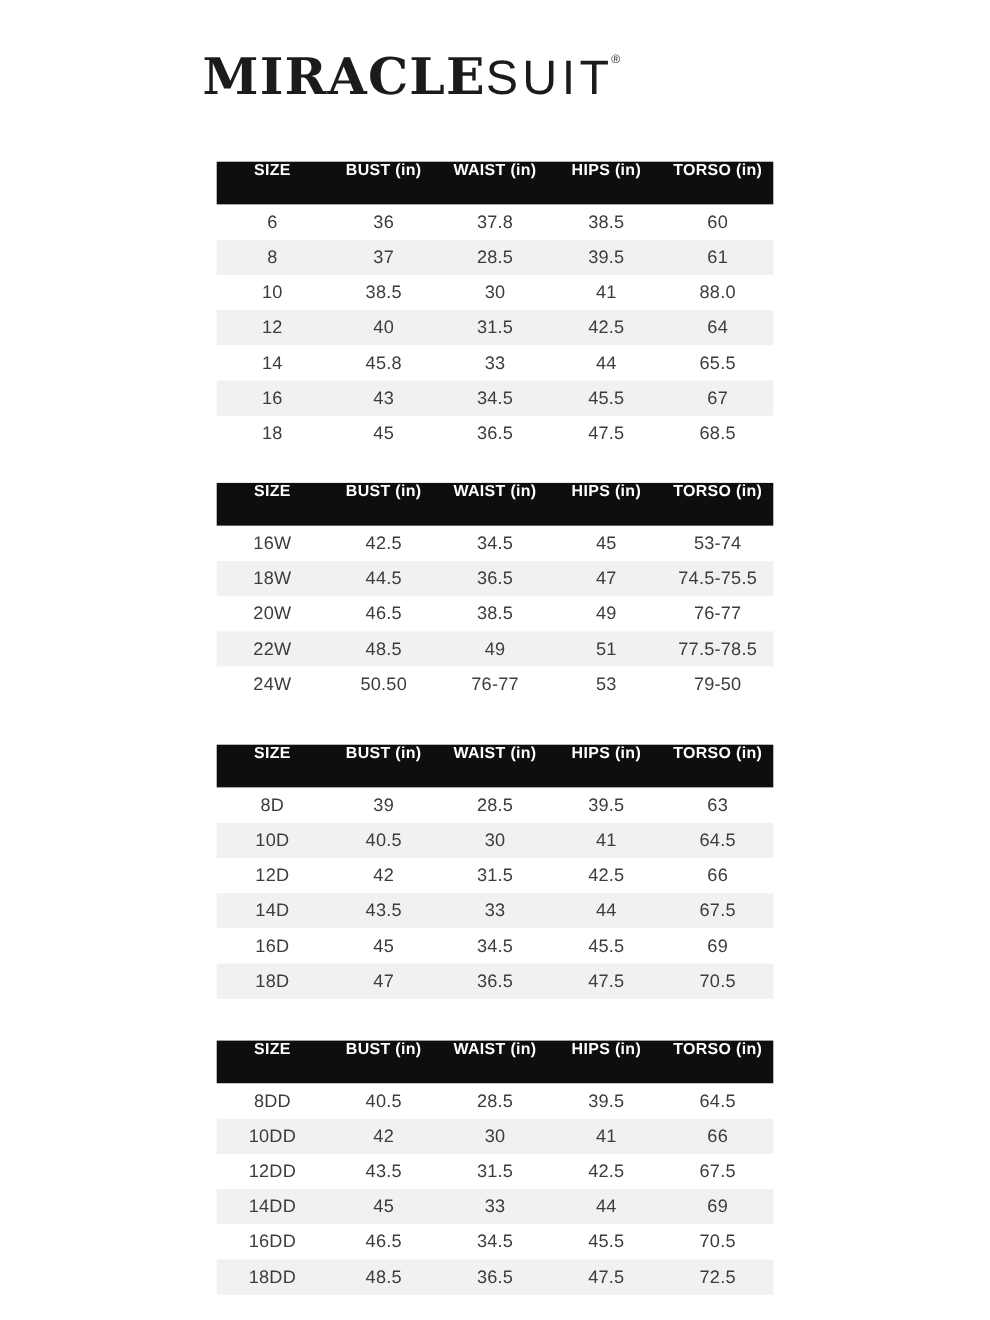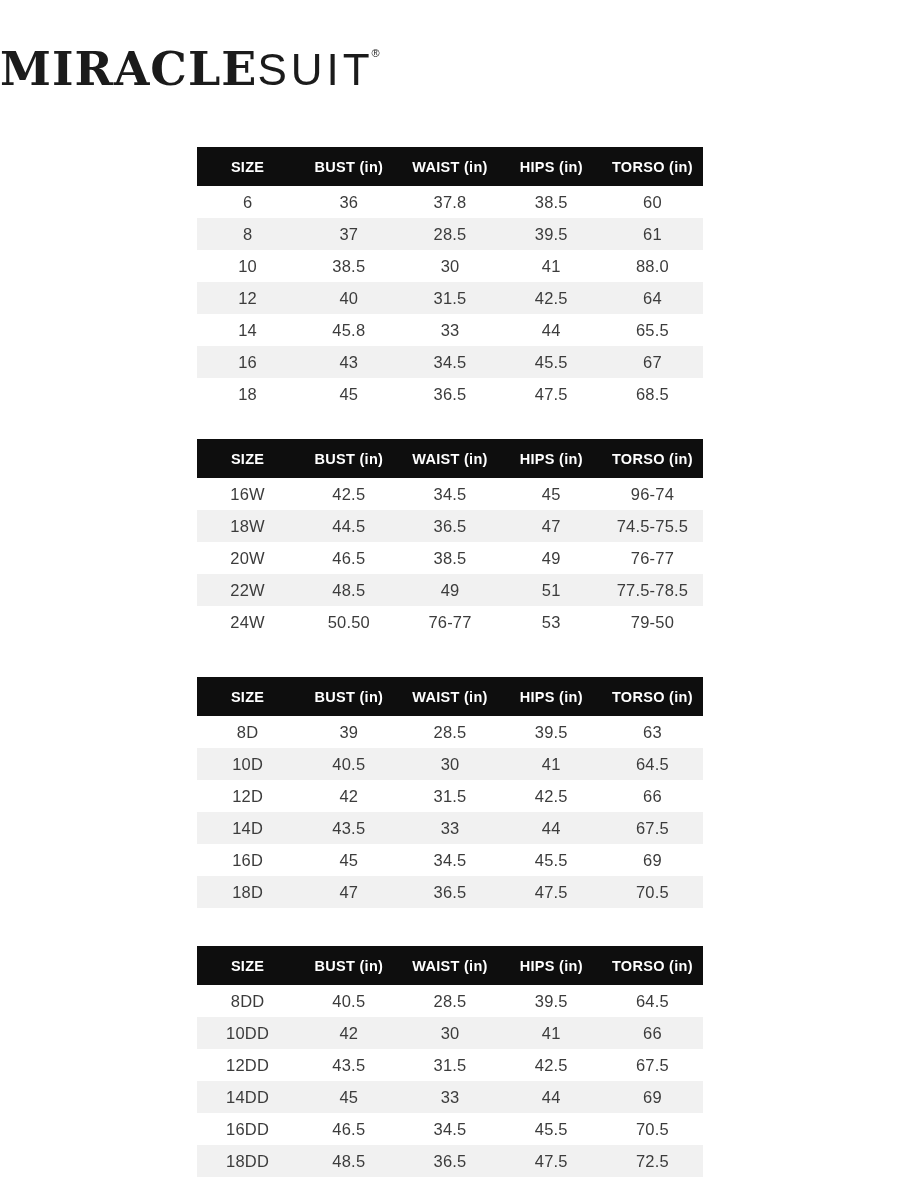--- a/index.html
+++ b/index.html
@@ -15,20 +15,21 @@
     font-family: "Liberation Sans", sans-serif;
     overflow: hidden;
   }
 
   
   .logo-wrap {
     position: absolute;
     top: 42px;
     left: 0;
     width: 748px;
+    text-align: center;
     white-space: nowrap;
     color: #1b1b1b;
   }
   .logo-main {
     font-family: "DejaVu Serif", "Liberation Serif", serif;
     font-weight: 700;
     font-size: 46px;
     letter-spacing: 1px;
     vertical-align: baseline;
   }
@@ -52,21 +53,21 @@
     left: 197px;
     width: 506px;
   }
   .size-table[data-table="0"] { top: 147px; }
   .size-table[data-table="1"] { top: 439px; }
   .size-table[data-table="2"] { top: 677px; }
   .size-table[data-table="3"] { top: 946px; }
 
   .t-head {
     display: flex;
-    align-items: center;
+    align-items: flex-start;
     height: 39px;
     background: #0e0e0e;
     color: #ffffff;
   }
   .t-hcell {
     flex: 1 1 20%;
     text-align: center;
     font-size: 14.5px;
     font-weight: 700;
     letter-spacing: 0.3px;
@@ -161,21 +162,21 @@
         <span class="t-hcell">BUST (in)</span>
         <span class="t-hcell">WAIST (in)</span>
         <span class="t-hcell">HIPS (in)</span>
         <span class="t-hcell">TORSO (in)</span>
       </div>
       <div class="t-row">
         <span class="t-cell">16W</span>
         <span class="t-cell">42.5</span>
         <span class="t-cell">34.5</span>
         <span class="t-cell">45</span>
-        <span class="t-cell">96-74</span>
+        <span class="t-cell">53-74</span>
       </div>
       <div class="t-row alt">
         <span class="t-cell">18W</span>
         <span class="t-cell">44.5</span>
         <span class="t-cell">36.5</span>
         <span class="t-cell">47</span>
         <span class="t-cell">74.5-75.5</span>
       </div>
       <div class="t-row">
         <span class="t-cell">20W</span>

